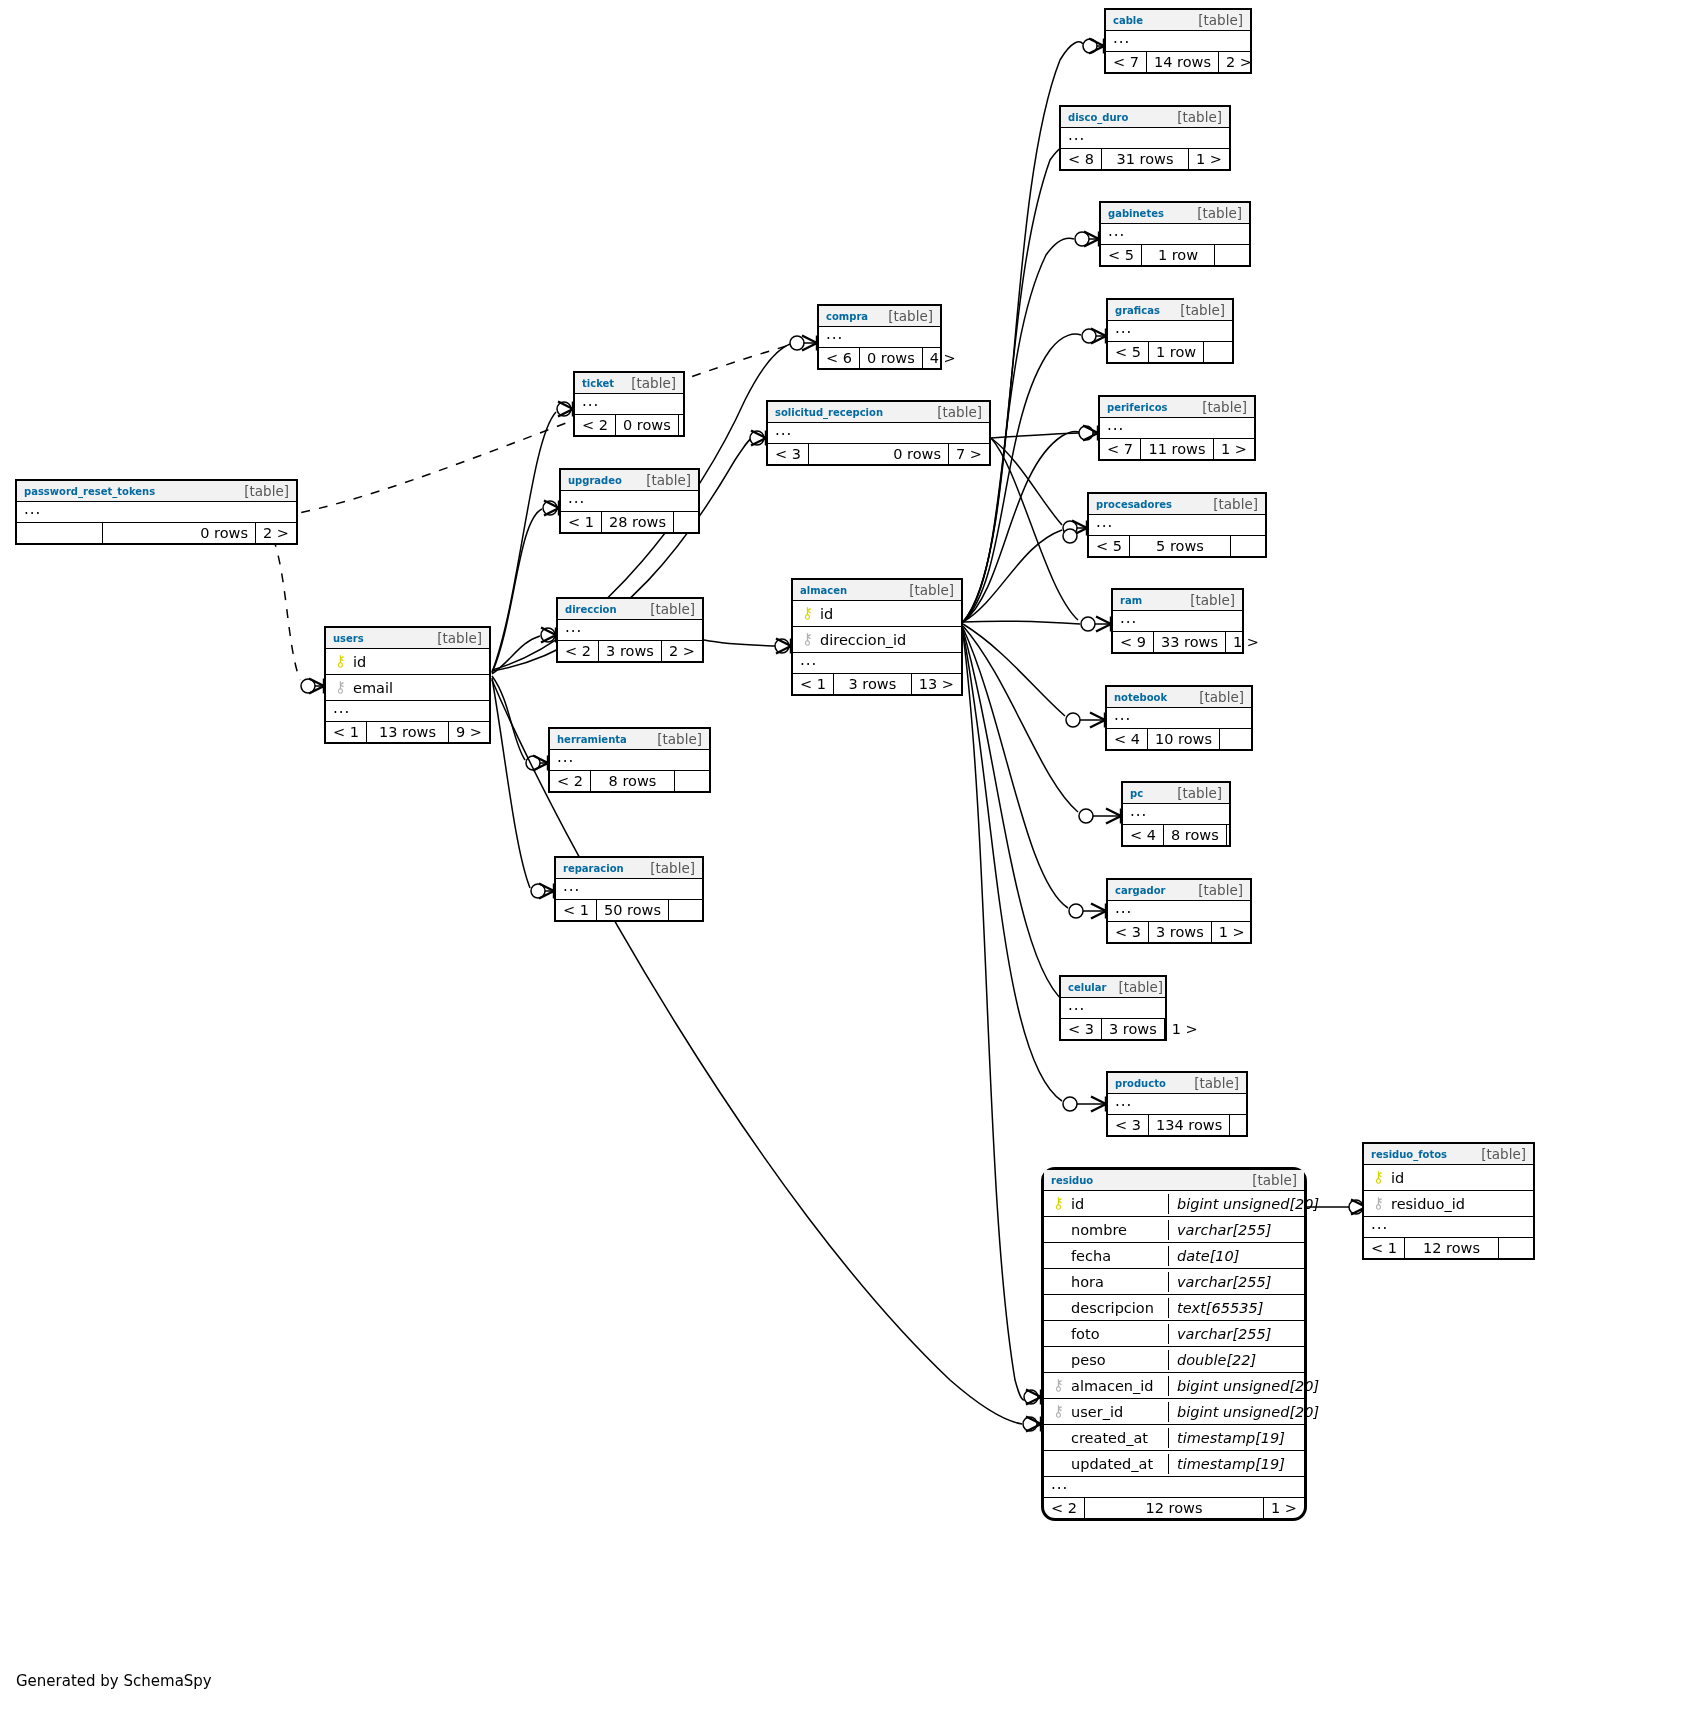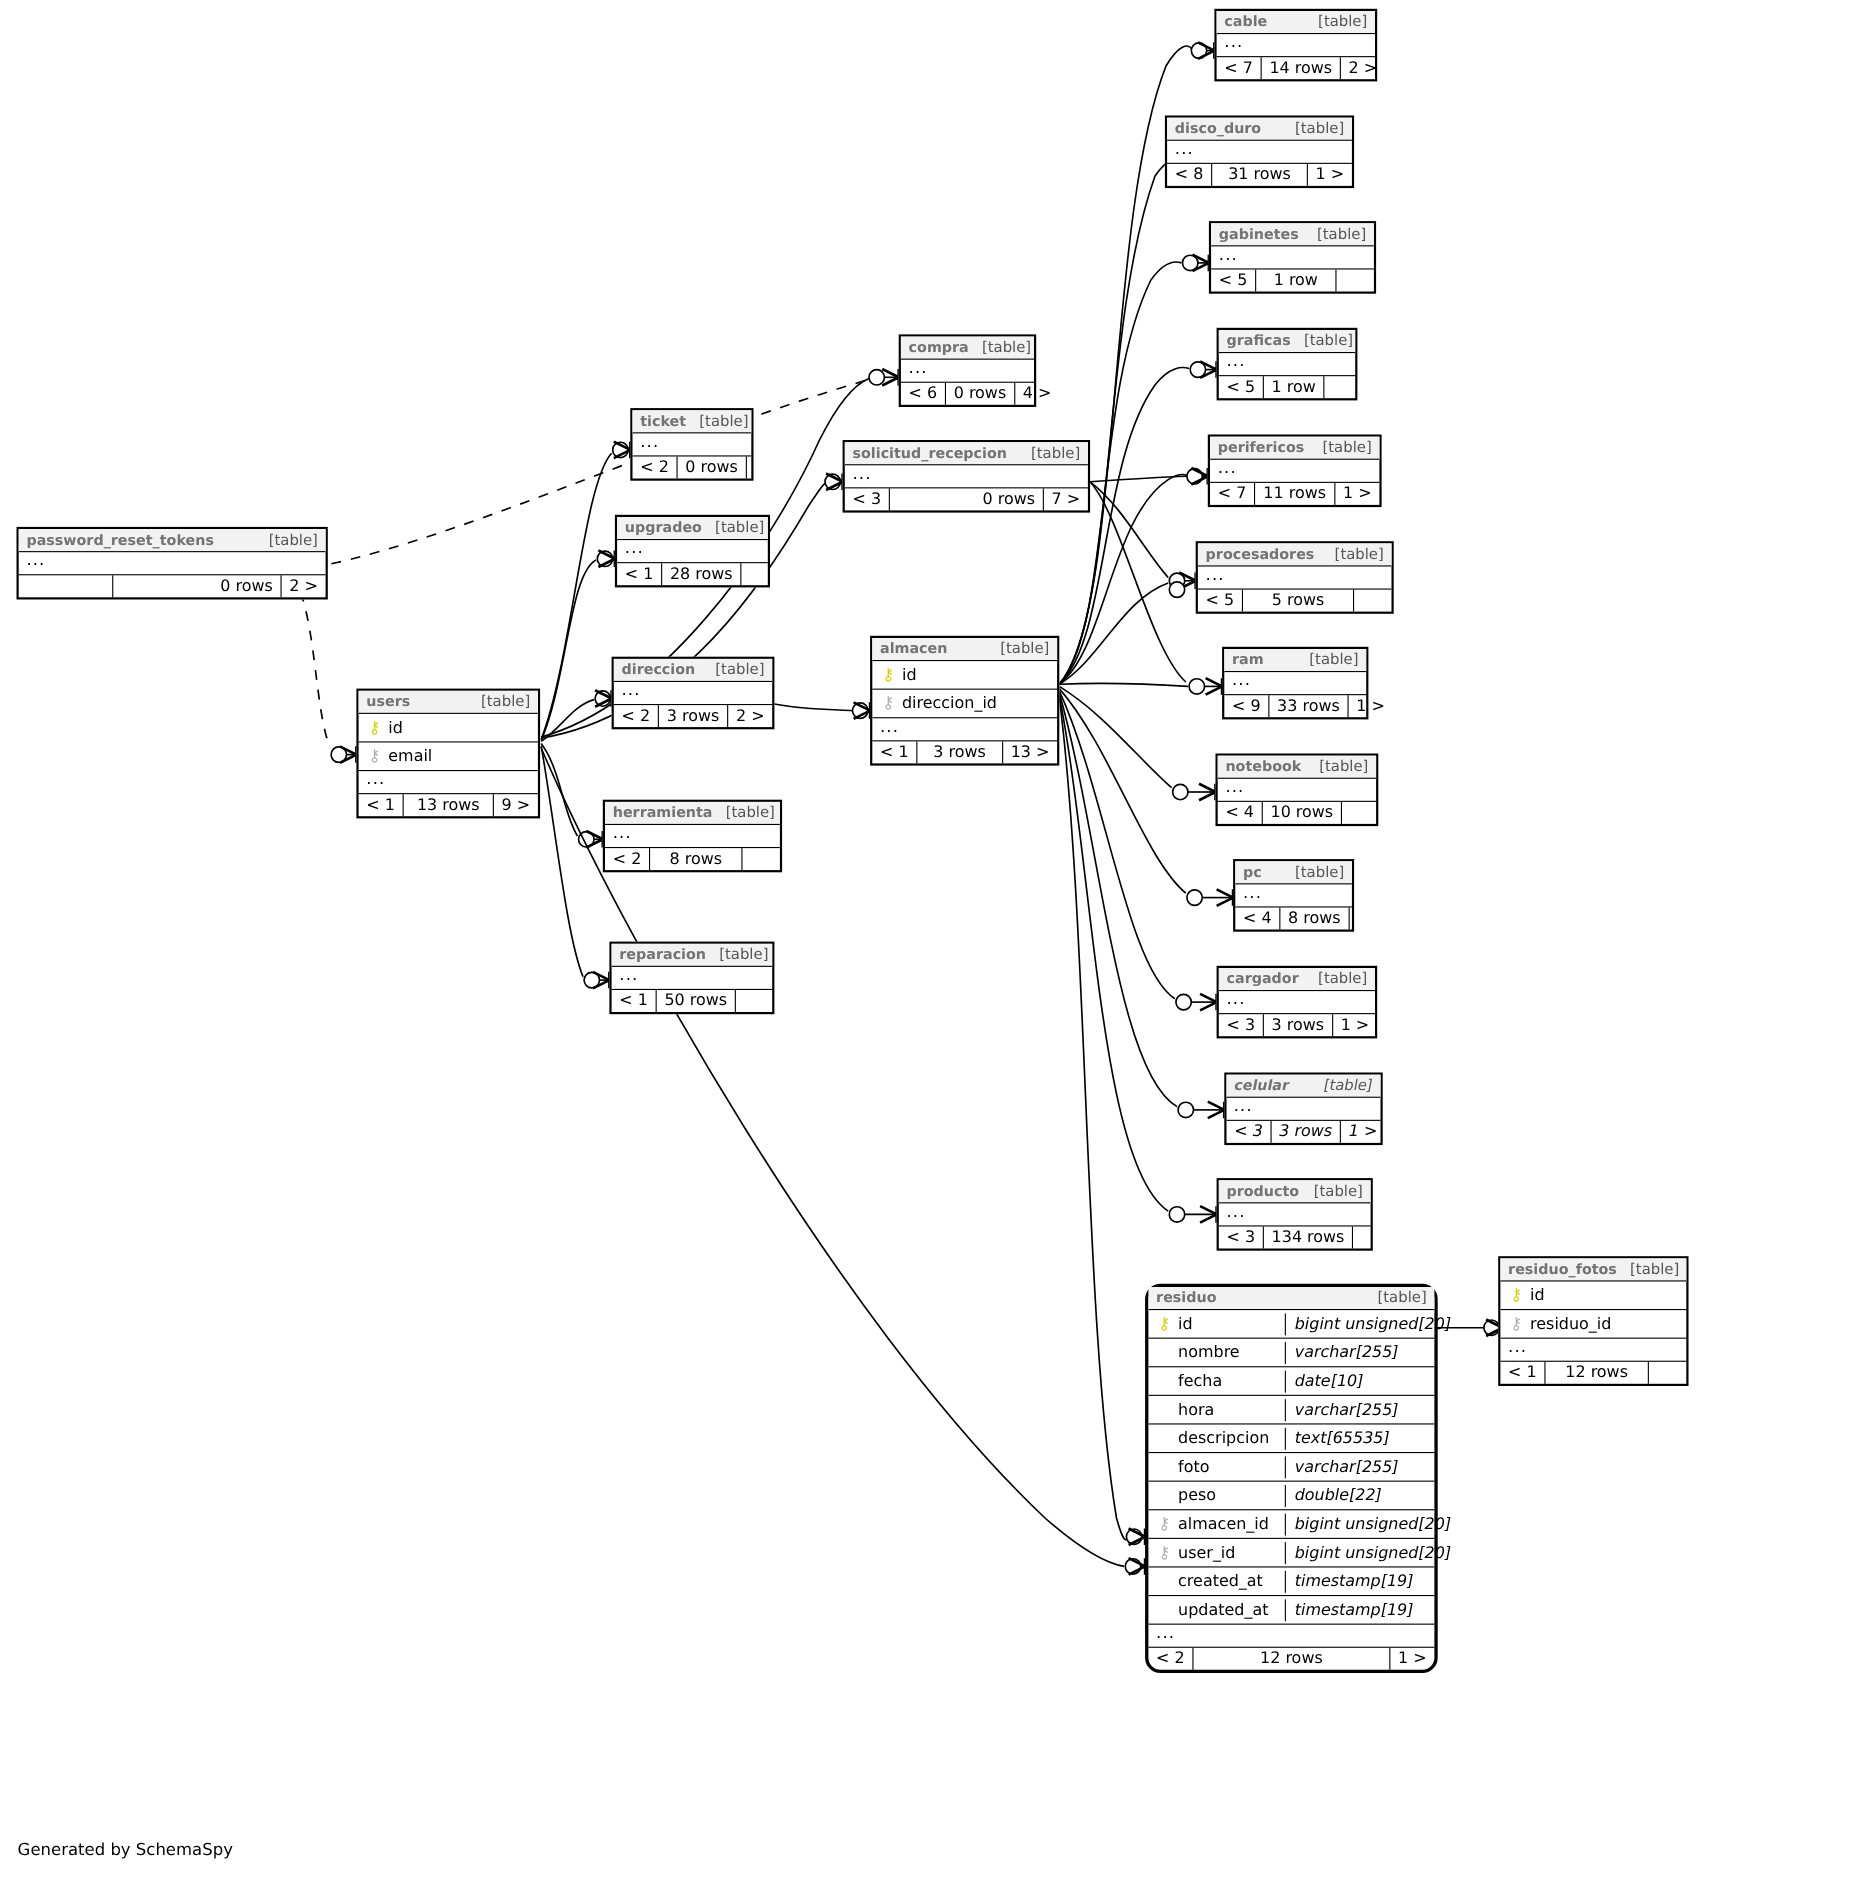--- a/index.html
+++ b/index.html
@@ -4,21 +4,21 @@
 <style>
   html,body{margin:0;padding:0;background:#ffffff;}
   body{font-family:"DejaVu Sans","Liberation Sans",sans-serif;}
   #canvas{position:relative;width:1689px;height:1711px;background:#fff;overflow:hidden;}
   #edges{position:absolute;left:0;top:0;width:1689px;height:1711px;pointer-events:none;}
 
   .tbl{position:absolute;background:#ffffff;border:2px solid #000;box-sizing:border-box;}
   .tbl.bold{border-width:3px;border-radius:14px;}
   .thead{display:flex;align-items:center;justify-content:space-between;
          background:#f2f2f2;border-bottom:1px solid #000;padding:2px 7px;box-sizing:border-box;}
-  .tname{font-weight:bold;font-size:13px;color:#737373;white-space:nowrap;}
+  .tname{font-weight:bold;font-size:10px;color:#0369a1;white-space:nowrap;}
   .ttag{font-size:13.5px;color:#555;margin-left:12px;white-space:nowrap;}
   .row{display:flex;align-items:center;border-bottom:1px solid #000;box-sizing:border-box;min-height:26px;}
   .row:last-child{border-bottom:none;}
   .cellname{flex:0 0 auto;display:flex;align-items:center;padding:2px 8px;box-sizing:border-box;font-size:14.5px;white-space:nowrap;}
   .celltype{flex:1 1 auto;padding:2px 8px;box-sizing:border-box;font-size:14.5px;white-space:nowrap;border-left:1px solid #000;font-style:italic;}
   .ellipsis{padding:0px 7px 6px 7px;font-size:15px;letter-spacing:1px;color:#000;line-height:14px;border-bottom:1px solid #000;}
   .foot{display:flex;border-top:0;}
   .foot div{font-size:14.5px;padding:2px 7px;box-sizing:border-box;white-space:nowrap;}
   .foot .f0{flex:0 0 auto;border-right:1px solid #000;}
   .foot .f1{flex:1 1 auto;text-align:center;border-right:1px solid #000;}
@@ -264,21 +264,21 @@
           <span class="tname">cargador</span>
           <span class="ttag">[table]</span>
         </div>
         <div class="ellipsis">...</div>
         <div class="foot">
           <div class="f0">&lt; 3</div>
           <div class="f1">3 rows</div>
           <div class="f2">1 &gt;</div>
         </div>
       </div>
-      <div class="tbl" style="left: 1113px; top: 975px; width: 144px; font-style: italic;">
+      <div class="tbl" style="left: 1059px; top: 975px; width: 108px;">
         <div class="thead">
           <span class="tname">celular</span>
           <span class="ttag">[table]</span>
         </div>
         <div class="ellipsis">...</div>
         <div class="foot">
           <div class="f0">&lt; 3</div>
           <div class="f1">3 rows</div>
           <div class="f2">1 &gt;</div>
         </div>

